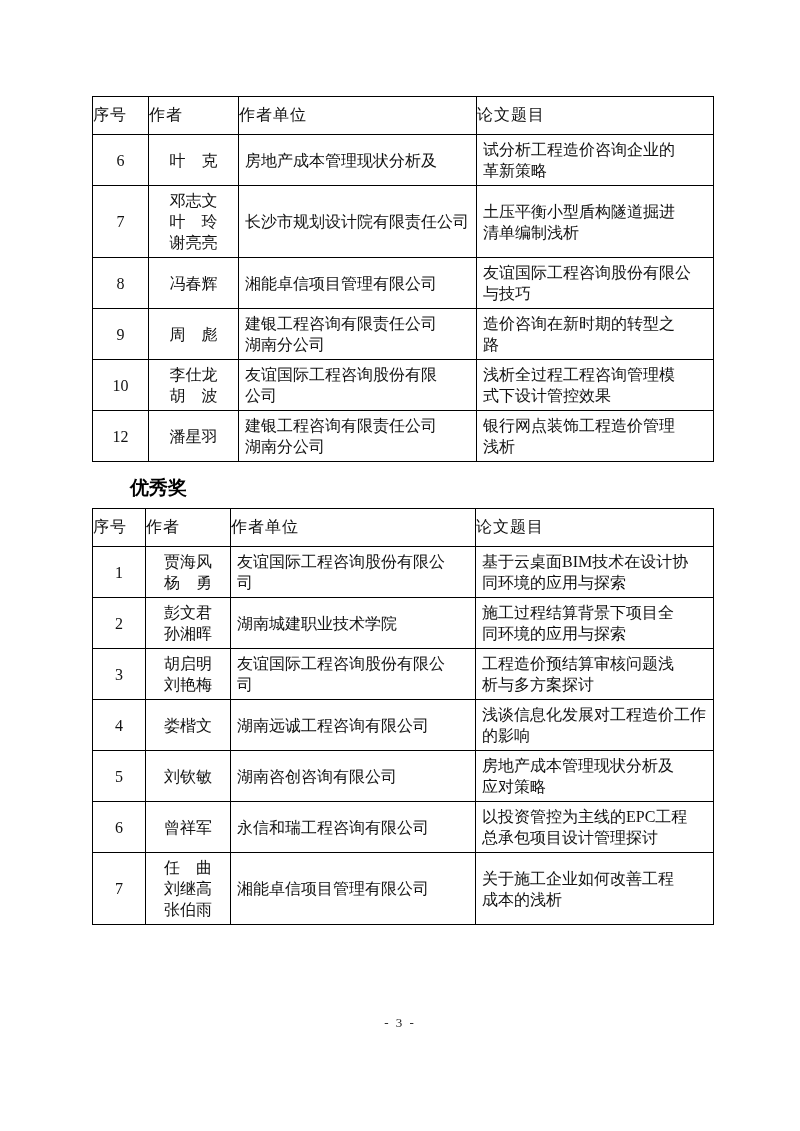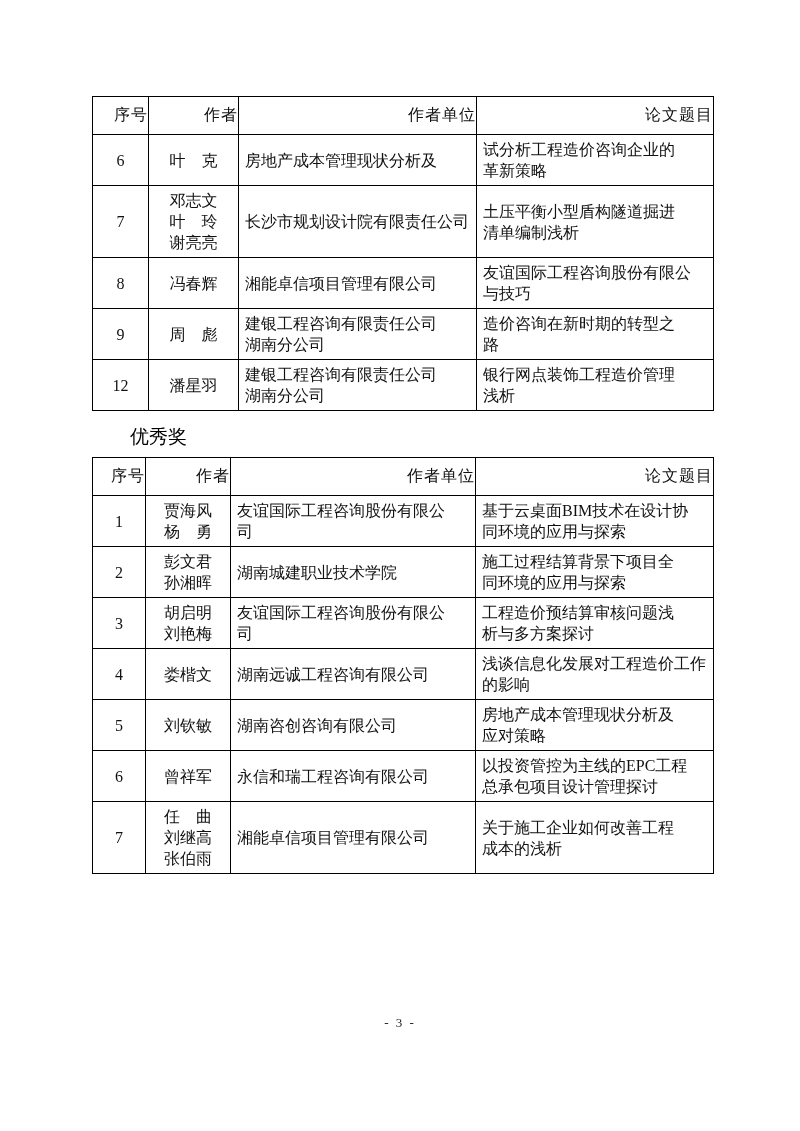--- a/index.html
+++ b/index.html
@@ -21,21 +21,21 @@
     width: 621px;
   }
   .award-table th, .award-table td {
     border: 1px solid #000000;
     font-size: 16px;
     font-weight: normal;
     vertical-align: middle;
   }
   .award-table th {
     height: 38px;
-    text-align: right;
+    text-align: left;
     letter-spacing: 1px;
     padding: 2px 0;
   }
   .award-table td {
     line-height: 21px;
     padding: 4px 6px;
   }
   td.cell-no {
     text-align: center;
     padding: 4px 0;
@@ -44,21 +44,21 @@
     text-align: center;
     padding: 4px 8px;
   }
   td.cell-org, td.cell-title {
     text-align: left;
     white-space: pre-line;
   }
   .author-line { line-height: 21px; }
   .section-heading {
     font-family: "Liberation Sans", "DejaVu Sans", sans-serif;
-    font-weight: normal;
+    font-weight: bold;
     font-size: 19px;
     line-height: 22px;
     color: #000000;
     margin: 15px 0 9px 38px;
   }
   .page-footer {
     position: absolute;
     left: 0;
     top: 1015px;
     width: 800px;
@@ -122,20 +122,31 @@
           <td class="cell-no">9</td>
           <td class="cell-authors">
             <div class="author-line">周　彪</div>
           </td>
           <td class="cell-org">建银工程咨询有限责任公司
 湖南分公司</td>
           <td class="cell-title">造价咨询在新时期的转型之
 路</td>
         </tr>
         <tr>
+          <td class="cell-no">10</td>
+          <td class="cell-authors">
+            <div class="author-line">李仕龙</div>
+            <div class="author-line">胡　波</div>
+          </td>
+          <td class="cell-org">友谊国际工程咨询股份有限
+公司</td>
+          <td class="cell-title">浅析全过程工程咨询管理模
+式下设计管控效果</td>
+        </tr>
+        <tr>
           <td class="cell-no">12</td>
           <td class="cell-authors">
             <div class="author-line">潘星羽</div>
           </td>
           <td class="cell-org">建银工程咨询有限责任公司
 湖南分公司</td>
           <td class="cell-title">银行网点装饰工程造价管理
 浅析</td>
         </tr>
       </tbody>

